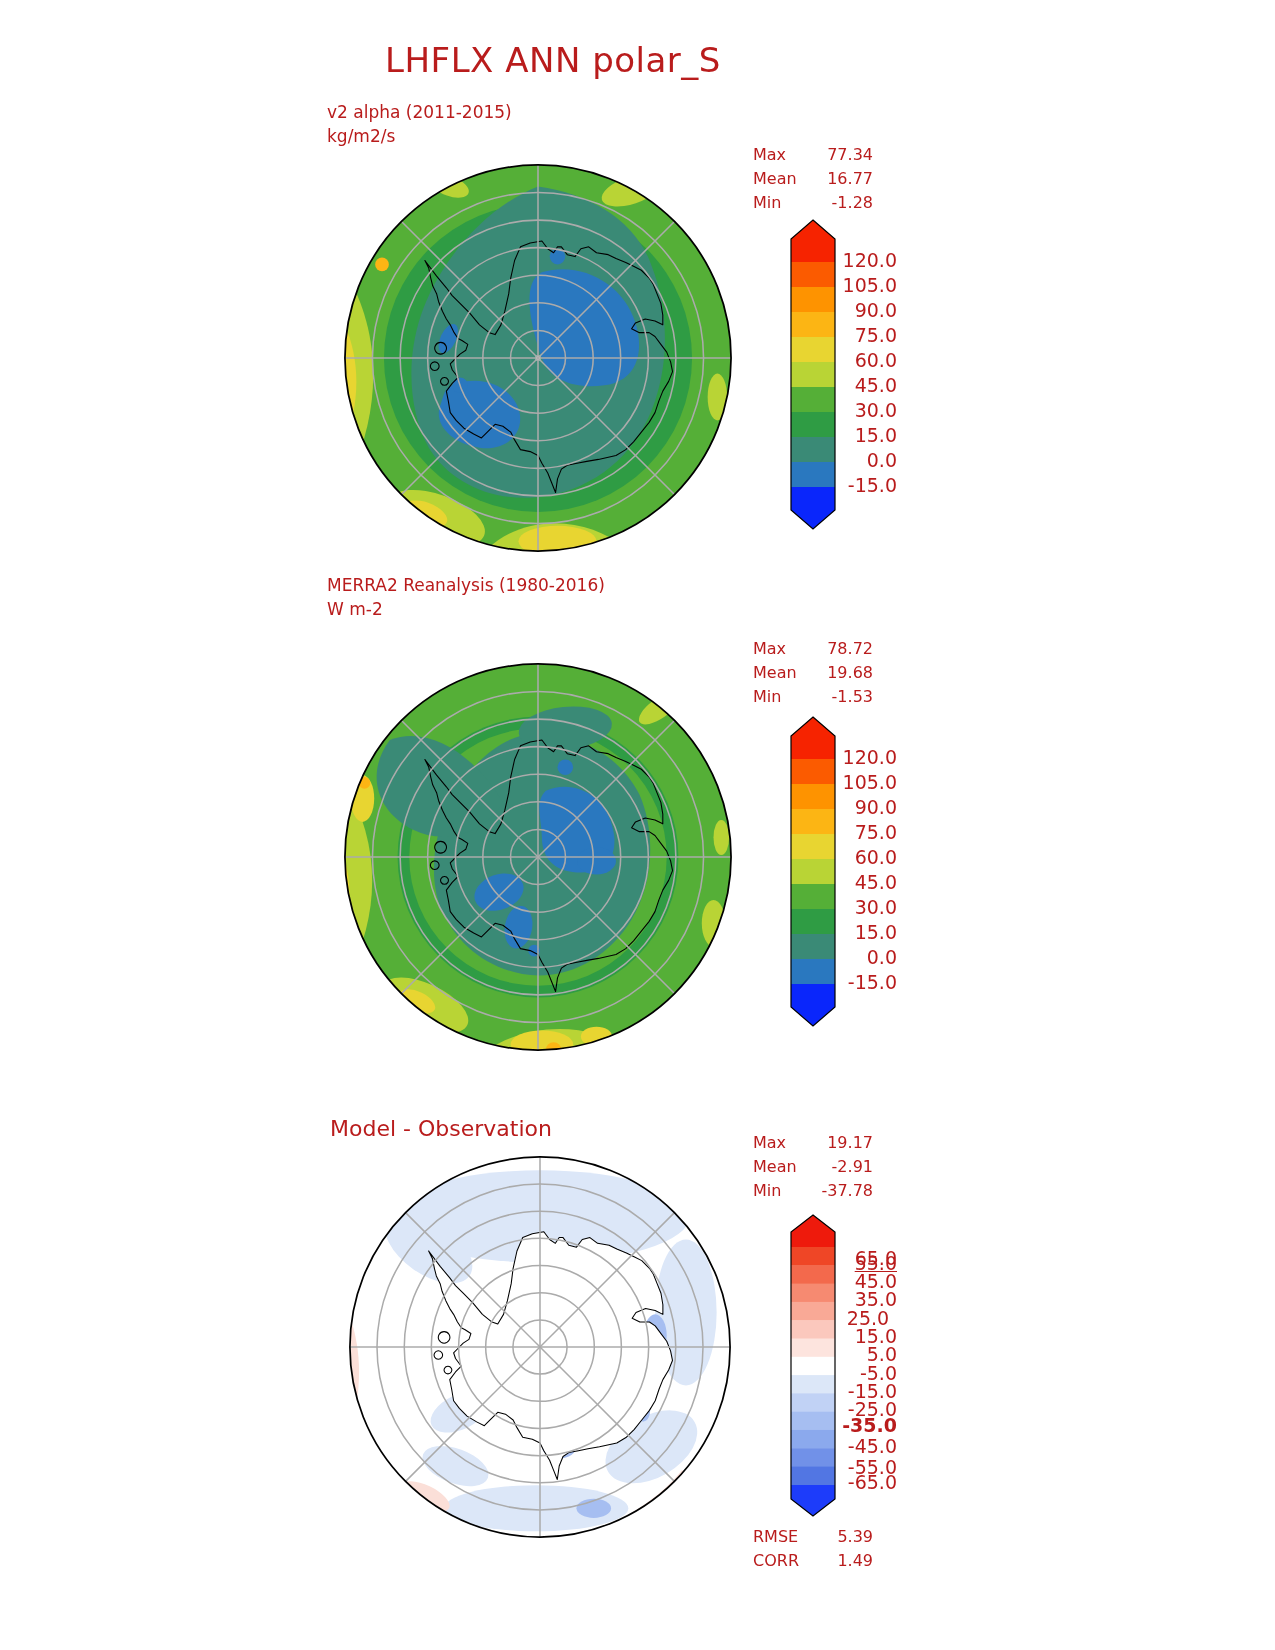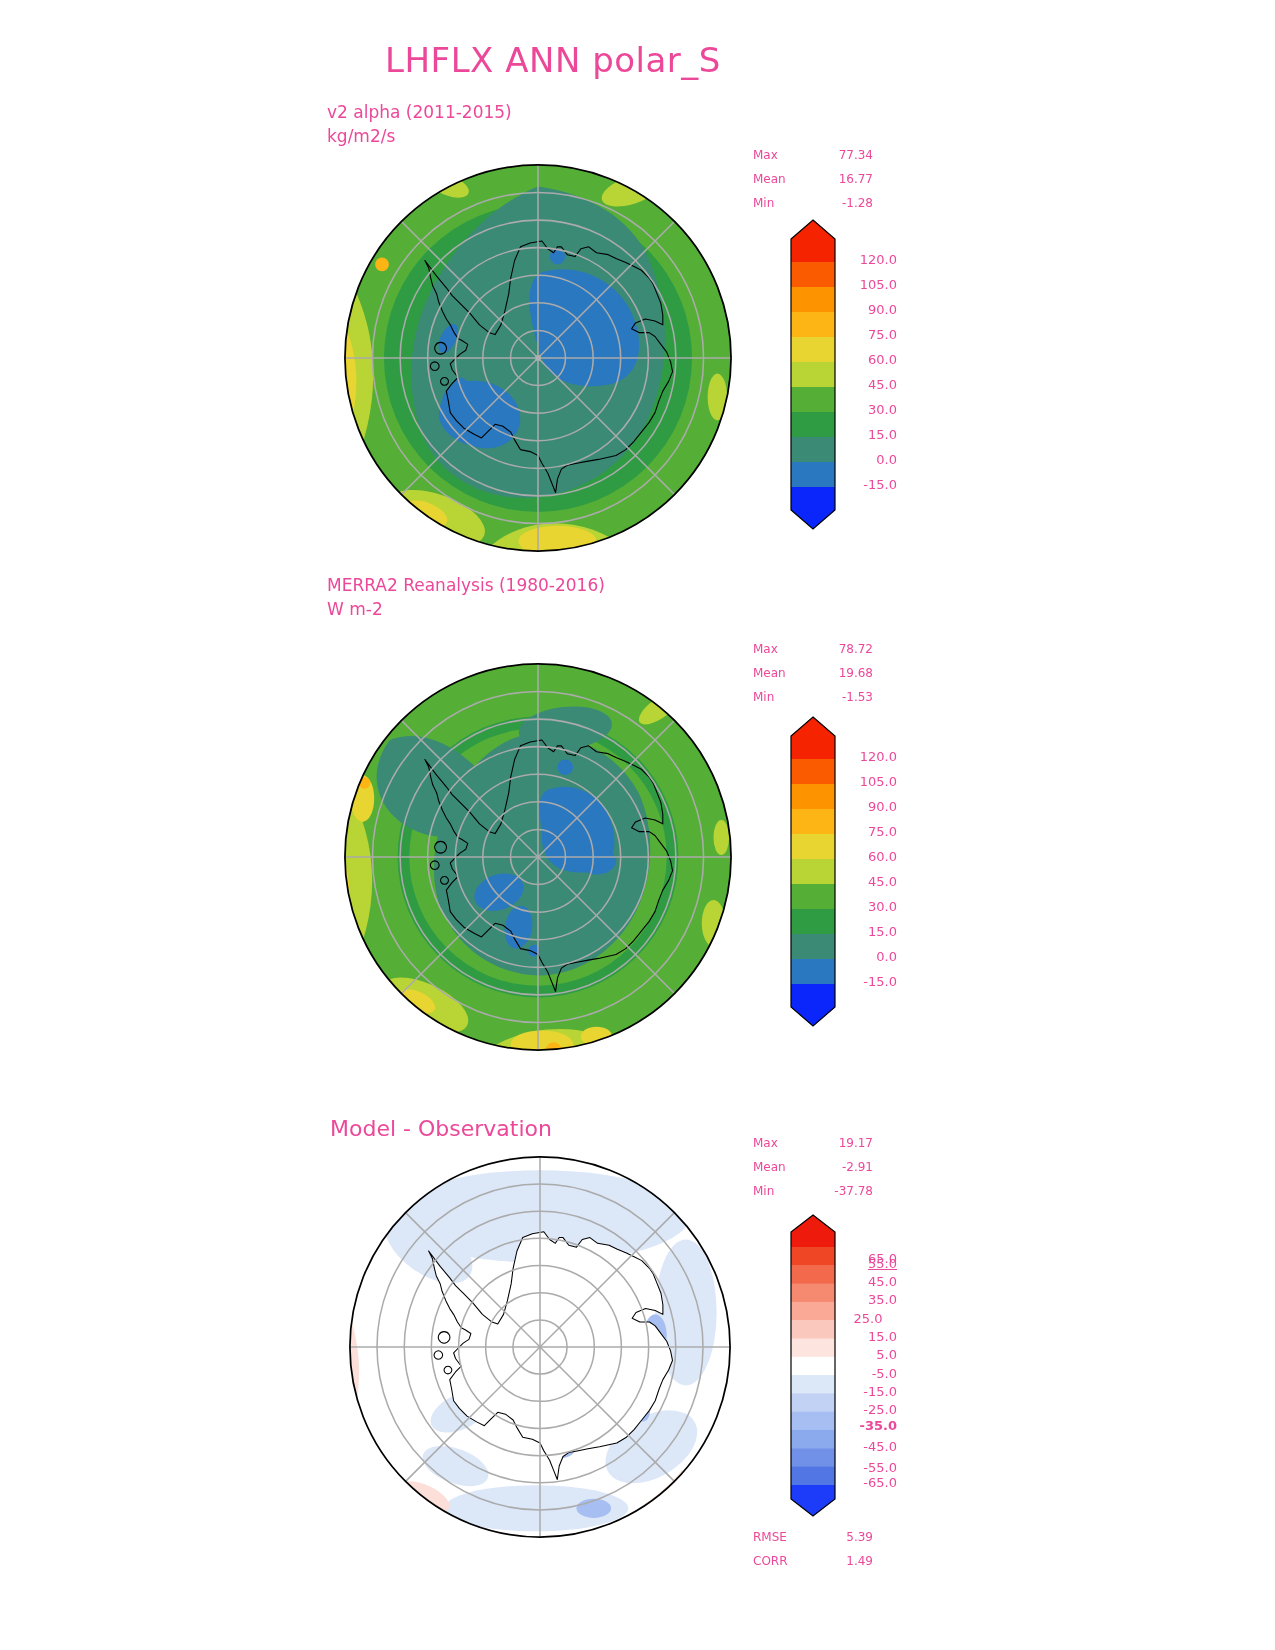--- a/index.html
+++ b/index.html
@@ -1,27 +1,27 @@
 <!DOCTYPE html>
 <html><head>
 <meta charset="utf-8">
 <style>
   html,body{margin:0;padding:0;background:#fff;}
   .page{position:relative;width:1275px;height:1650px;background:#ffffff;overflow:hidden;
-        font-family:"DejaVu Sans","Liberation Sans",sans-serif;color:#ec4899;}
+        font-family:"DejaVu Sans","Liberation Sans",sans-serif;color:#b91c1c;}
   .fig-title{position:absolute;left:208px;top:40px;width:690px;text-align:center;
              font-size:34px;letter-spacing:0.5px;}
   .sub{position:absolute;left:327px;font-size:17px;line-height:22px;}
   .panel3-title{position:absolute;left:330px;top:1116px;width:440px;font-size:22px;}
   .map{position:absolute;}
-  .stats{position:absolute;width:120px;font-size:12px;}
+  .stats{position:absolute;width:120px;font-size:16px;}
   .srow{display:flex;justify-content:space-between;height:24px;line-height:24px;}
   .cbar-host{position:absolute;width:112px;}
   .cbar-host svg{position:absolute;left:0;top:0;}
-  .cb-label{position:absolute;left:50px;width:58px;text-align:right;font-size:13px;}
+  .cb-label{position:absolute;left:50px;width:58px;text-align:right;font-size:19px;}
   .coast{fill:none;stroke:#000;stroke-width:0.55;stroke-linejoin:round;}
   .coast-fill{fill:#fff;stroke:#000;stroke-width:0.55;stroke-linejoin:round;}
   .grid{stroke:#ababab;stroke-width:0.8;fill:none;}
   .border{fill:none;stroke:#000;stroke-width:0.9;}
 </style>
 </head>
 <body>
 
 <div class="page">
 

